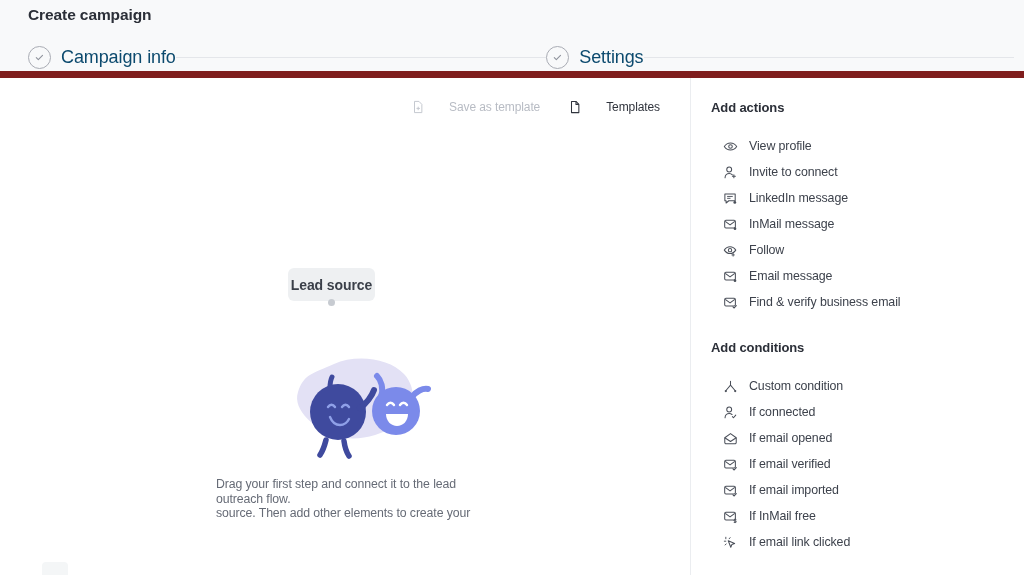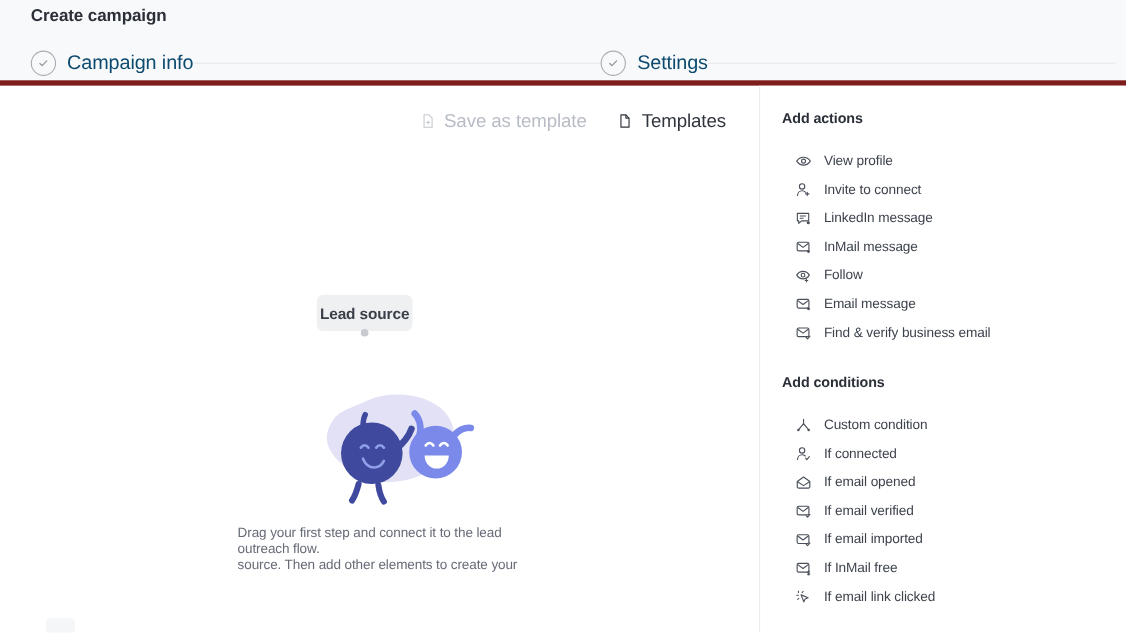--- a/index.html
+++ b/index.html
@@ -10,21 +10,21 @@
     background: #ffffff;
     font-family: "Liberation Sans", sans-serif;
     -webkit-font-smoothing: antialiased;
   }
 
   
   .header {
     width: 1024px;
     height: 78px;
     background: #f8f9fa;
-    border-bottom: 5px solid #7f1d1d;
+    border-bottom: 7px solid #7f1d1d;
     position: relative;
   }
   .page-title {
     position: absolute;
     left: 28px;
     top: 6px;
     font-size: 15.5px;
     font-weight: 700;
     color: #2b2f38;
     letter-spacing: -0.1px;
@@ -94,23 +94,23 @@
   .canvas-toolbar {
     position: absolute;
     right: 30px;
     top: 22px;
     display: flex;
     align-items: center;
     gap: 28px;
   }
   .tool-btn {
     display: flex;
-    align-items: center;
-    gap: 8px;
-    font-size: 17px;
+    align-items: flex-end;
+    gap: 24px;
+    font-size: 12px;
     color: #30343d;
     cursor: pointer;
     letter-spacing: -0.1px;
   }
   .tool-btn.disabled { color: #b8bcc4; cursor: default; }
   .tool-btn svg { display: block; }
 
   .lead-node {
     position: absolute;
     left: 288px;

